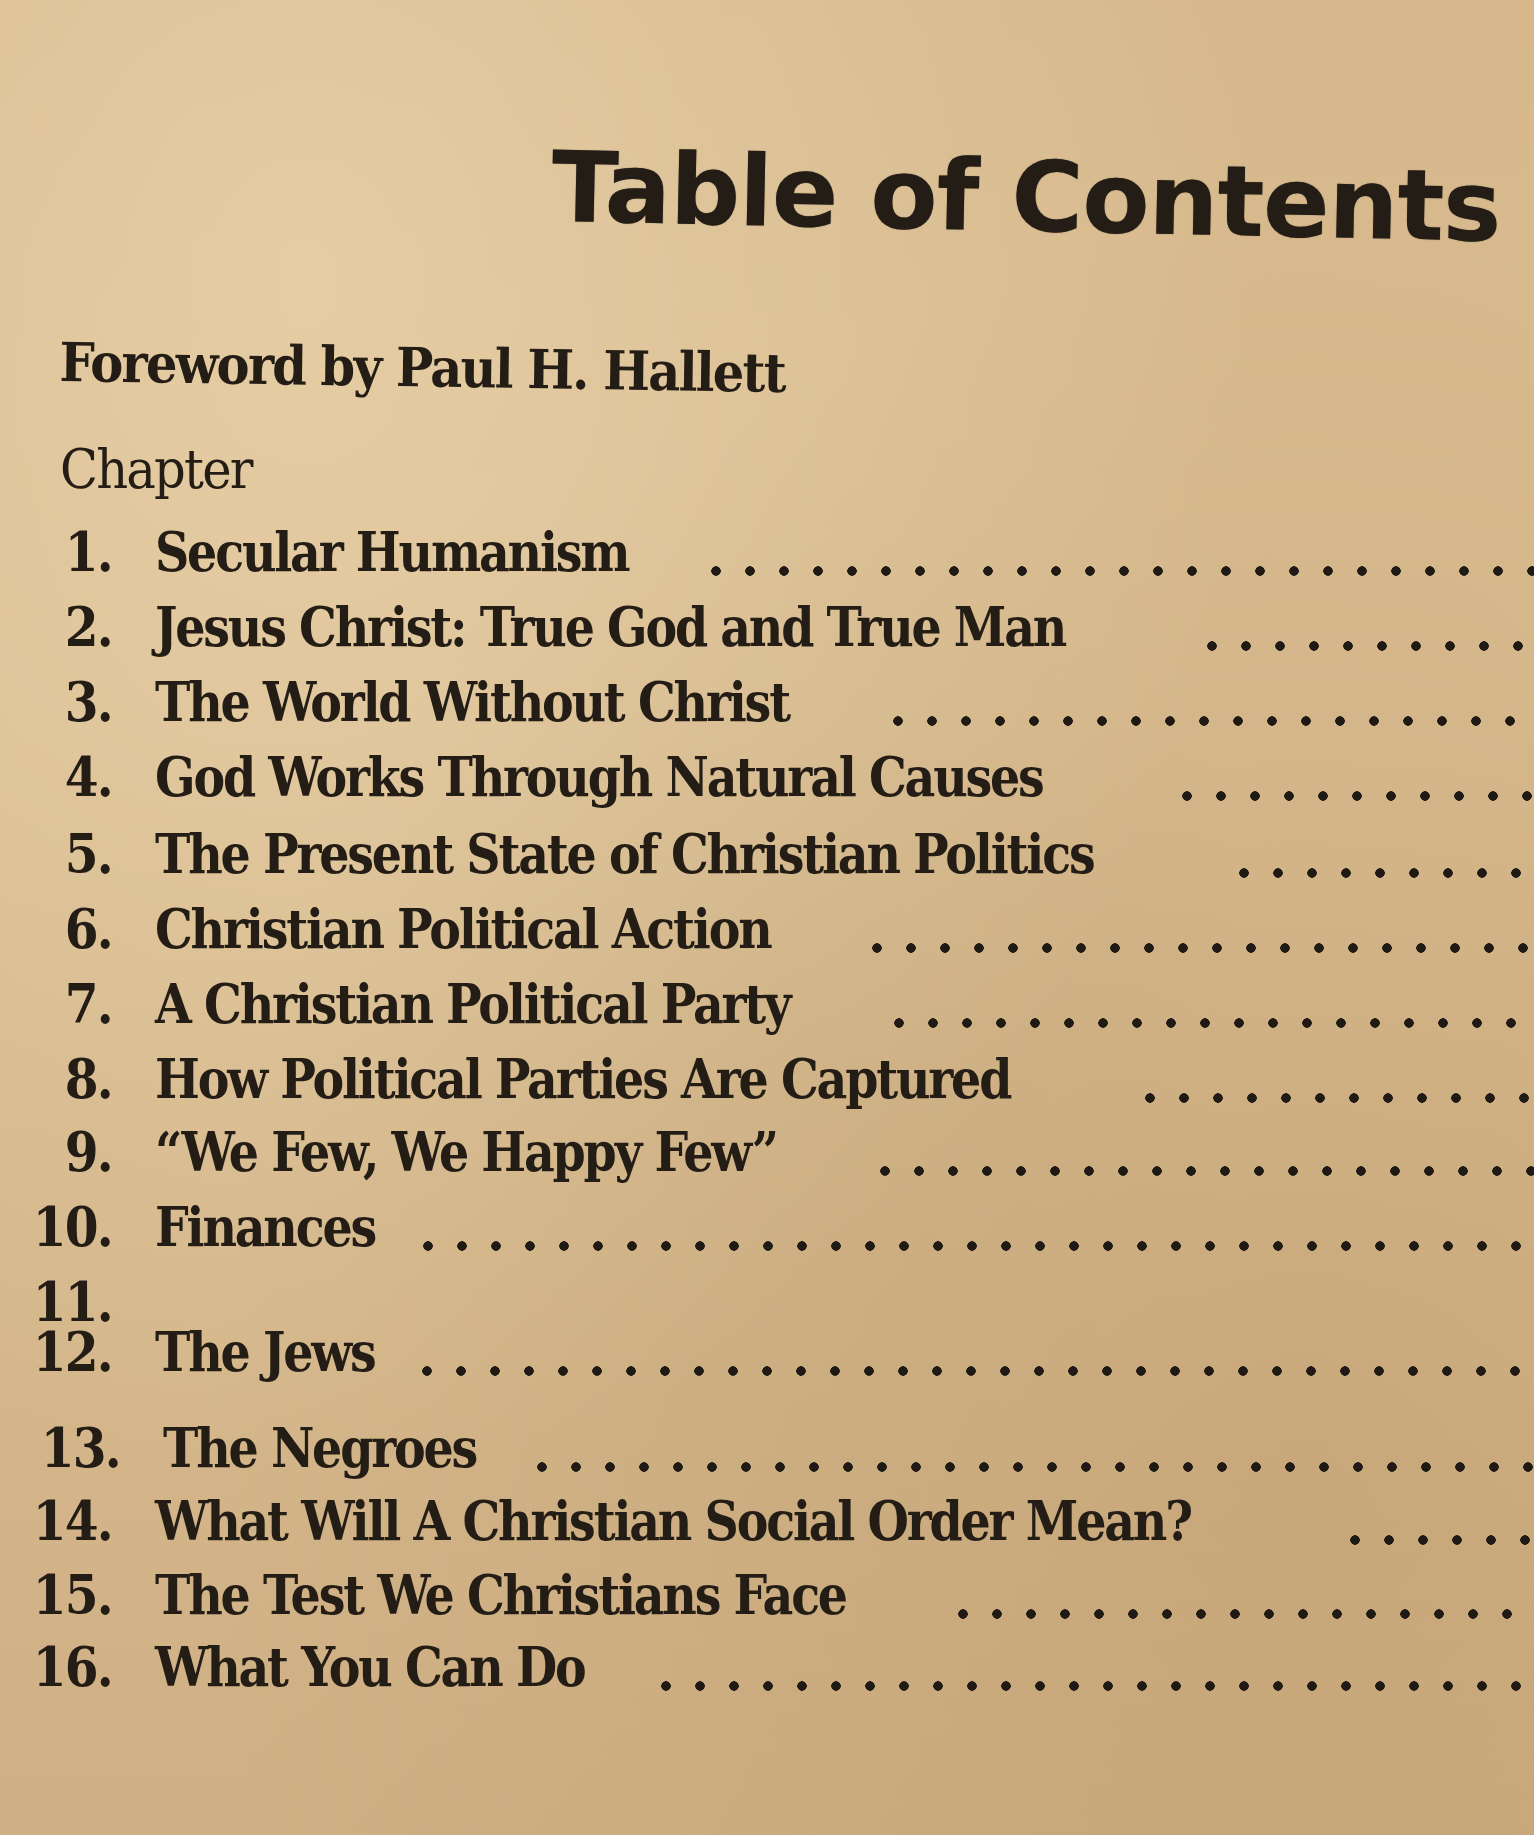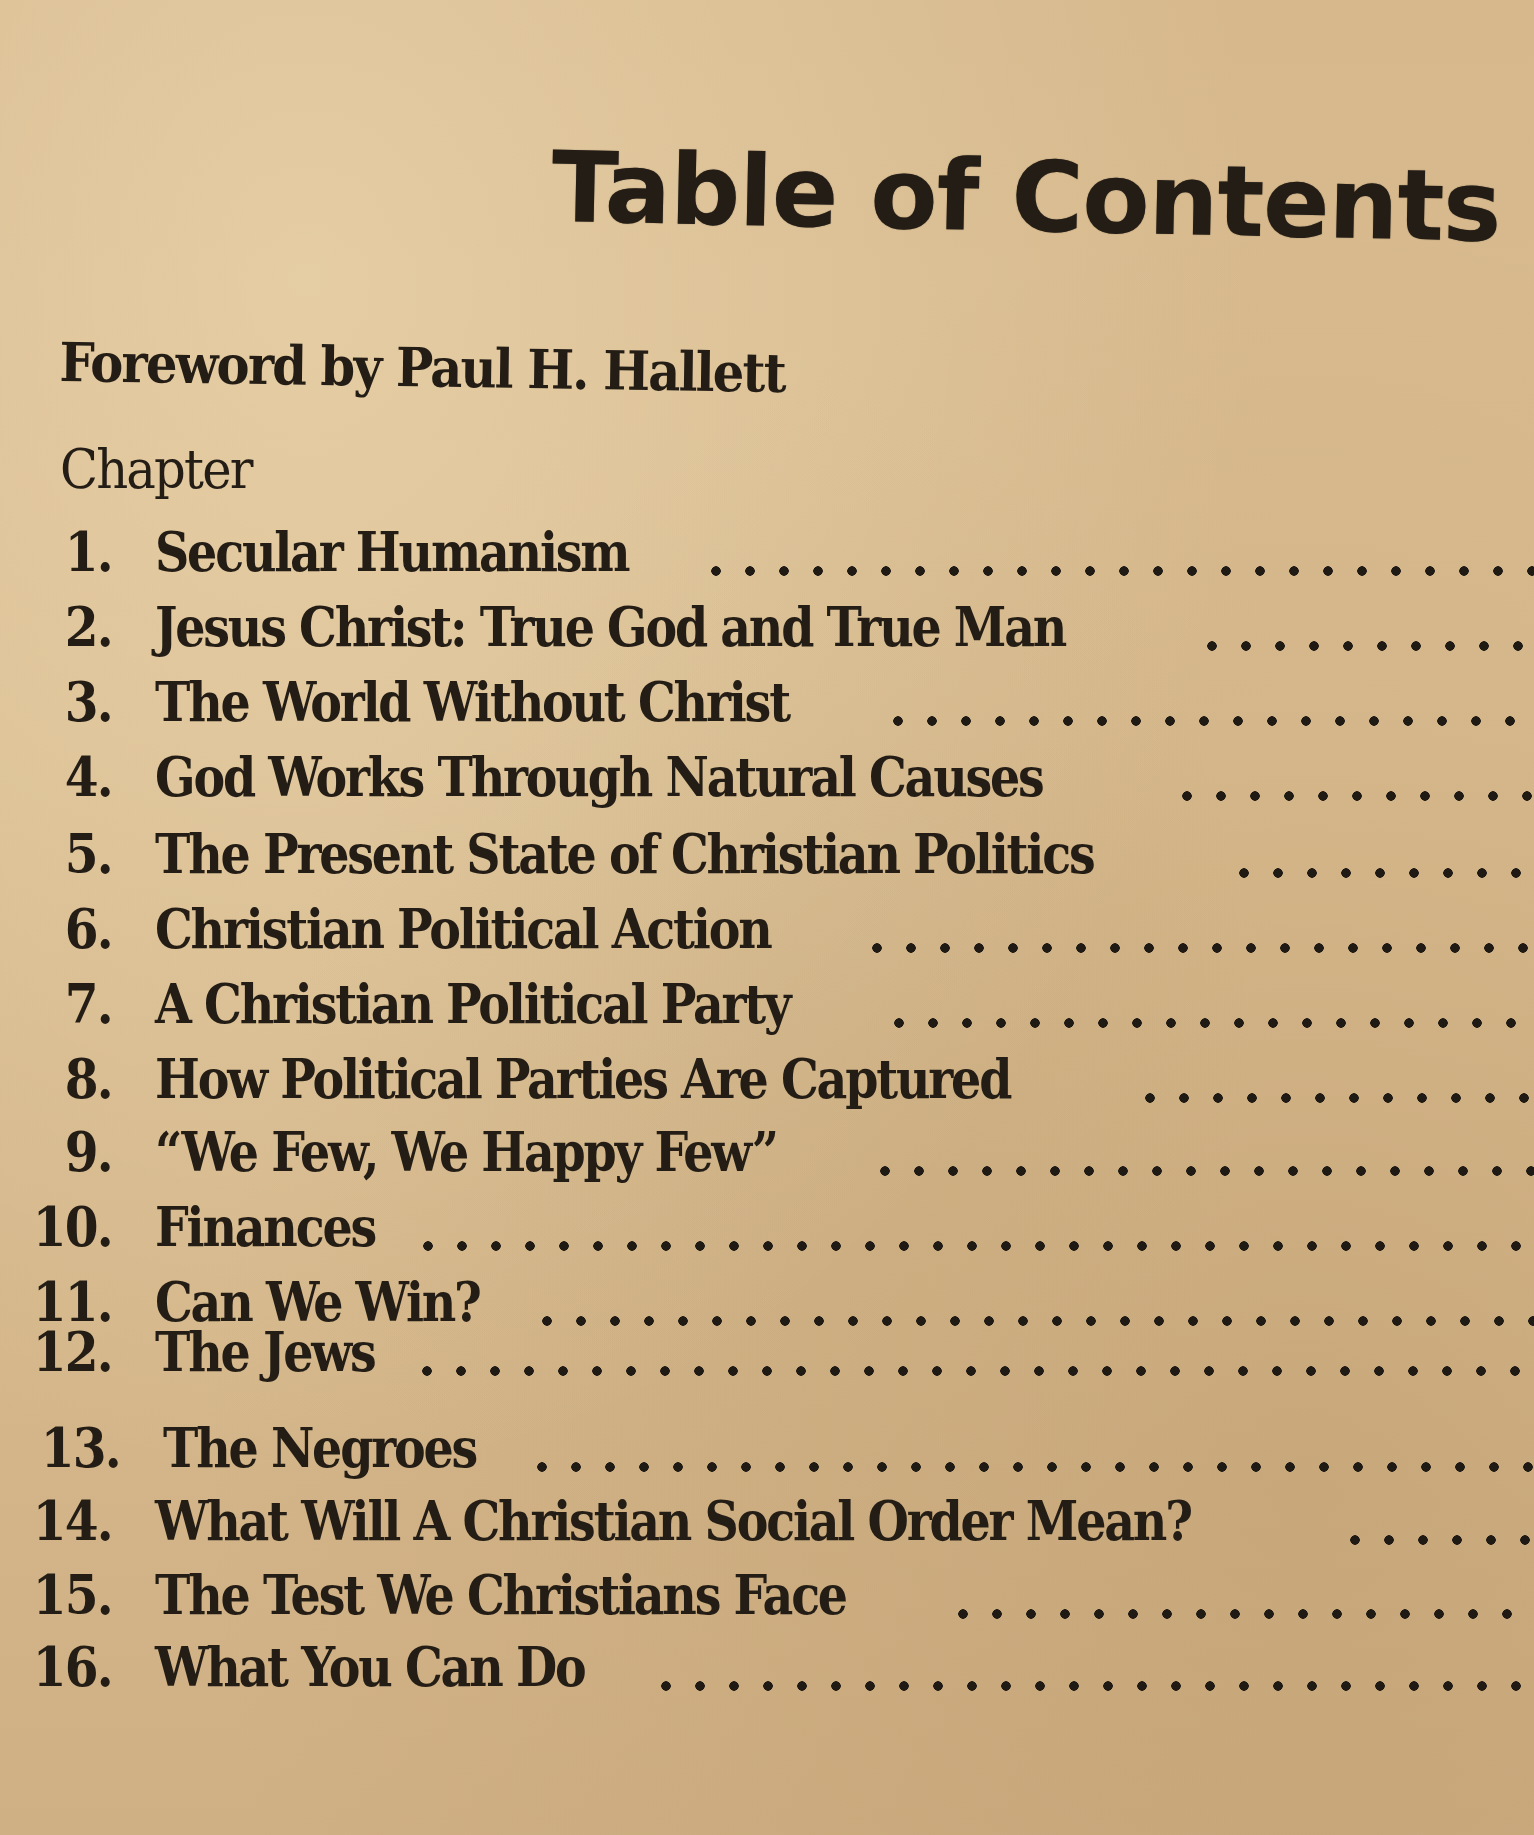--- a/index.html
+++ b/index.html
@@ -167,21 +167,21 @@
     <li class="toc-row" style="top:1120px;">
       <span class="toc-num">9.</span>
       <span class="toc-title" style="transform: scaleX(0.88);">“We Few, We Happy Few”</span>
       <span class="toc-leader"></span>
     </li>
     <li class="toc-row" style="top:1195px;">
       <span class="toc-num">10.</span>
       <span class="toc-title" style="transform: scaleX(0.88);">Finances</span>
       <span class="toc-leader"></span>
     </li>
-    <li class="toc-row" style="top:1270px;">
+    <li class="toc-row" style="top:1270px;flex-direction:column;">
       <span class="toc-num">11.</span>
       <span class="toc-title" style="transform: scaleX(0.88);">Can We Win?</span>
       <span class="toc-leader"></span>
     </li>
     <li class="toc-row" style="top:1274px;margin-top:46px;">
       <span class="toc-num">12.</span>
       <span class="toc-title" style="transform: scaleX(0.88);">The Jews</span>
       <span class="toc-leader"></span>
     </li>
     <li class="toc-row" style="top:1416px;margin-left:8px;">

